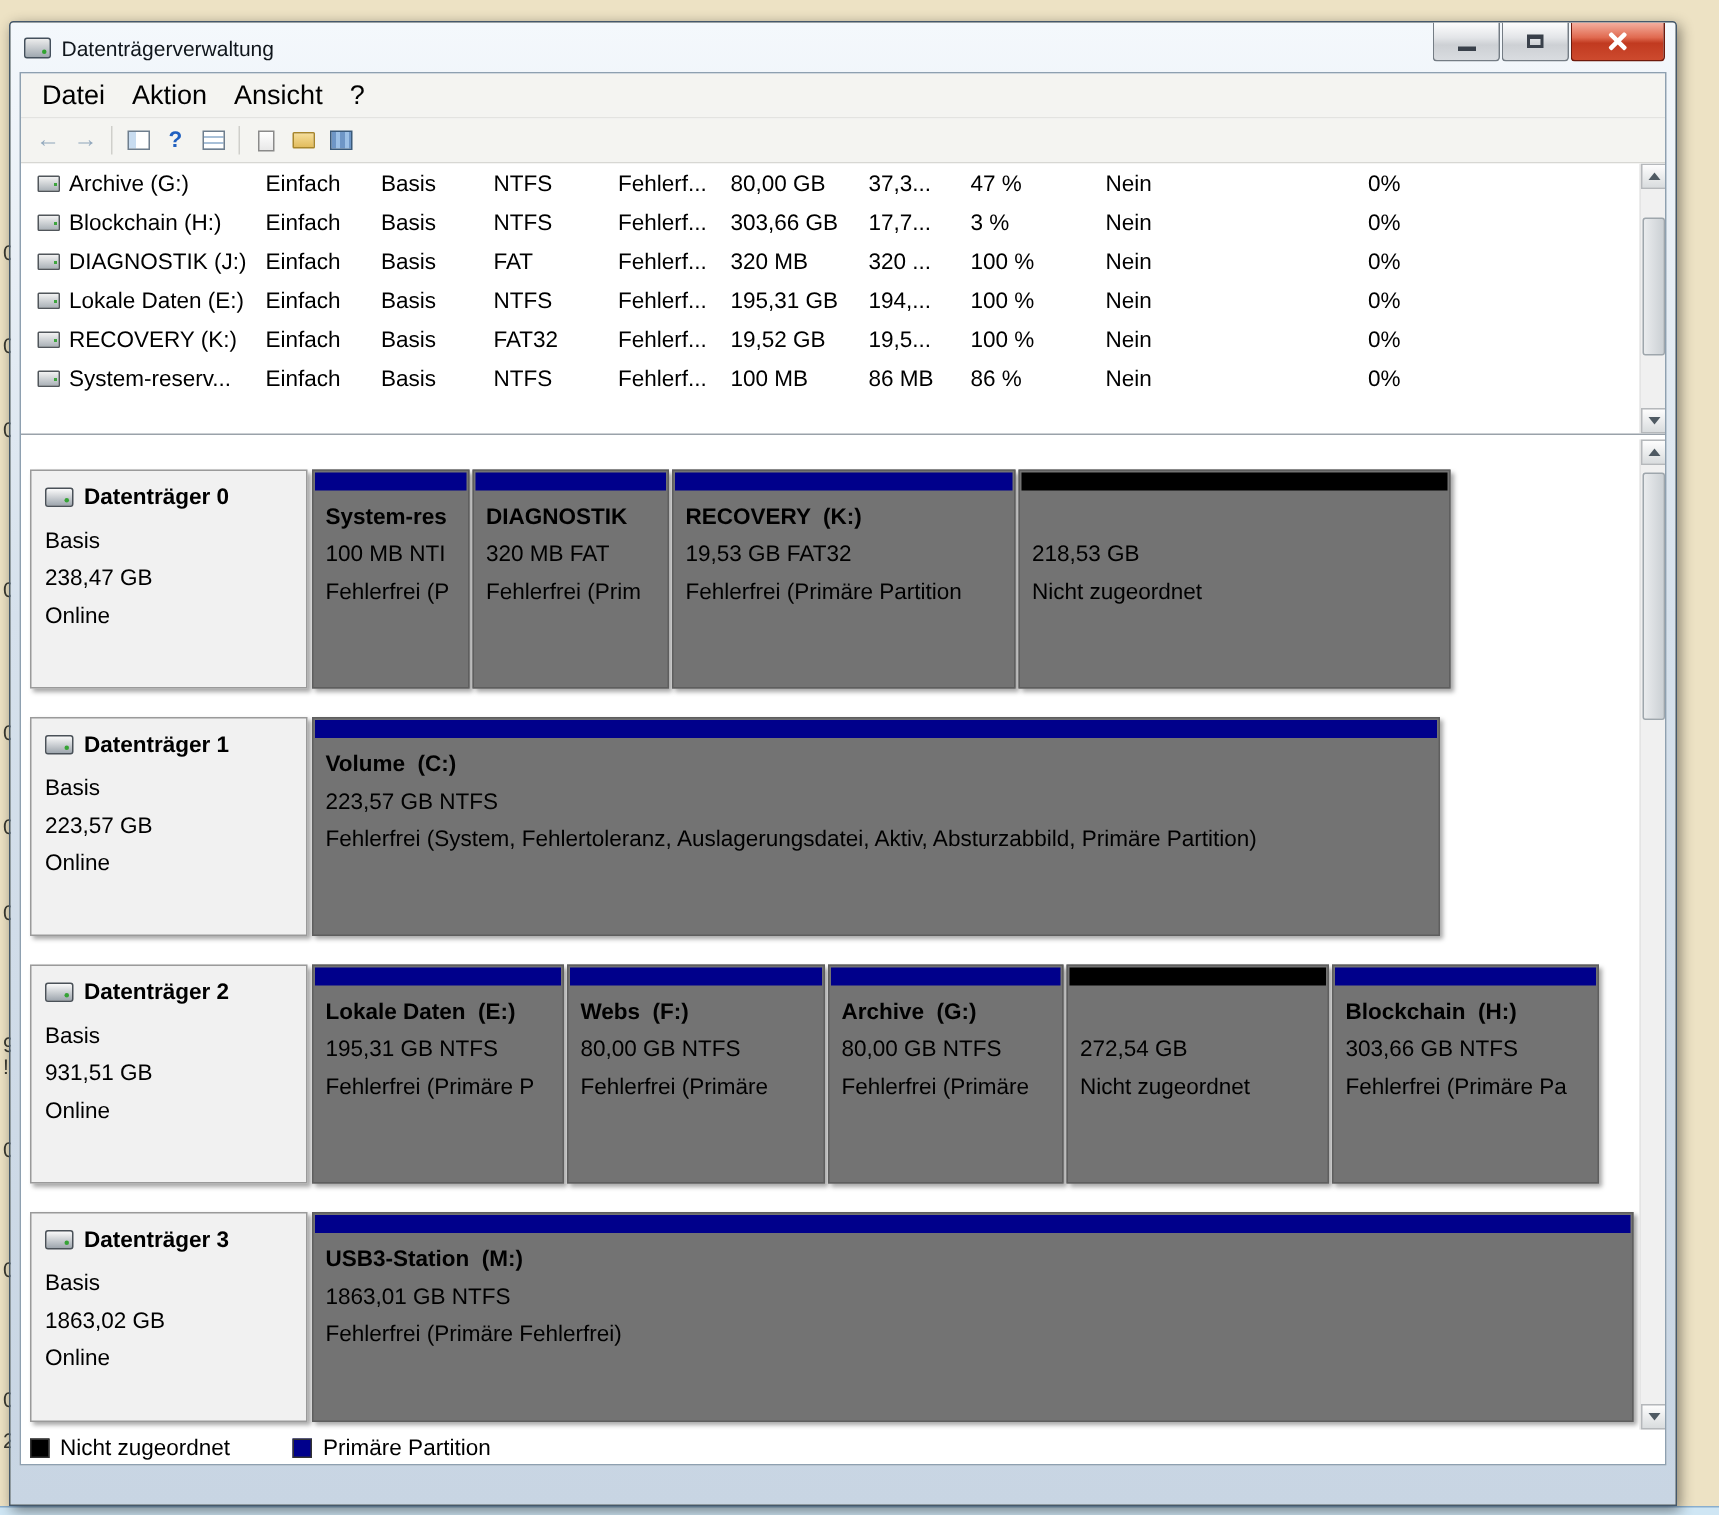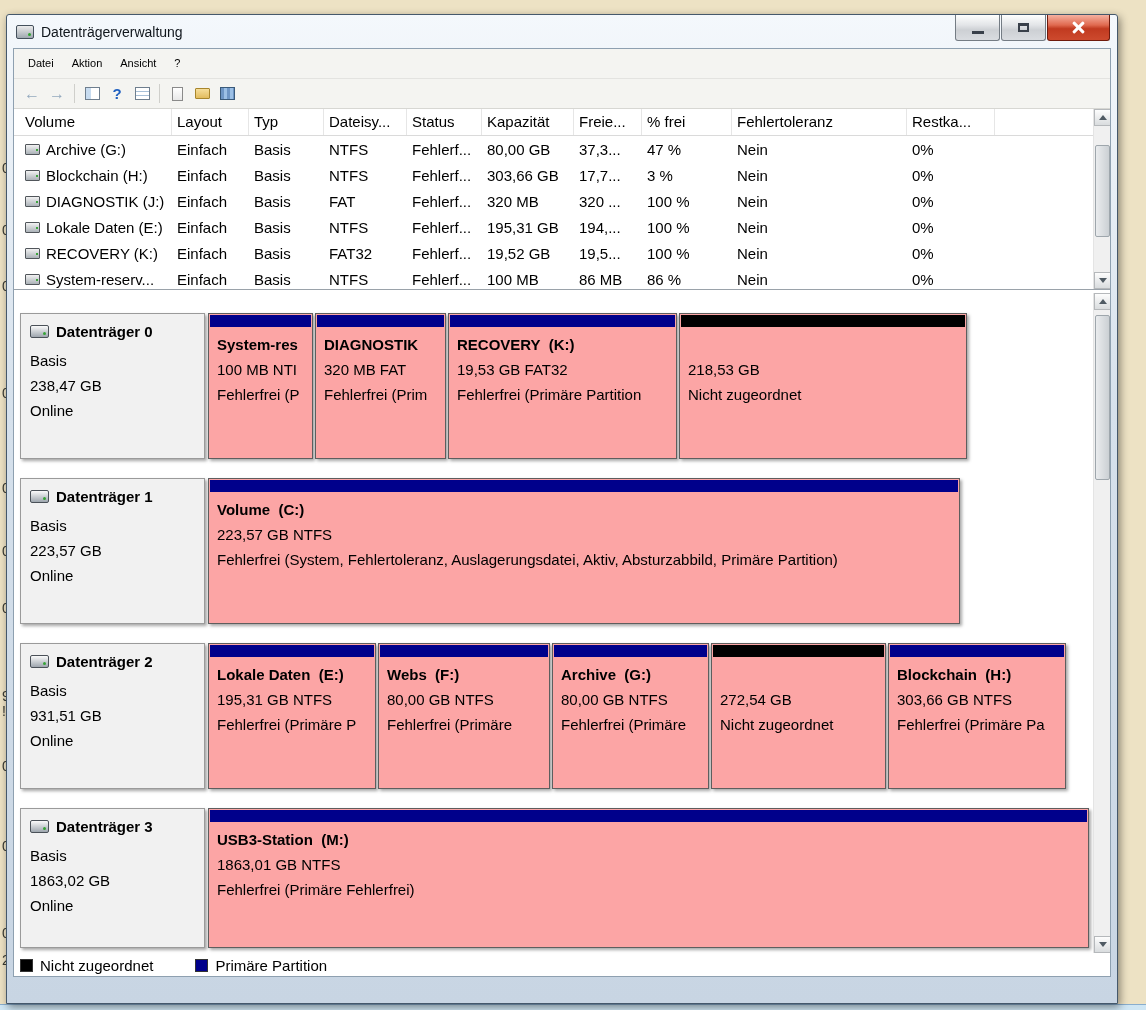--- a/index.html
+++ b/index.html
@@ -26,21 +26,21 @@
   .glyph-max{width:11px;height:9px;border:2px solid #39404A;border-top-width:3px}
   .glyph-x{position:relative;width:13px;height:13px}
   .glyph-x::before,.glyph-x::after{content:"";position:absolute;left:5px;top:-1px;width:3px;height:15px;background:#FFF;border-radius:1px}
   .glyph-x::before{transform:rotate(45deg)}
   .glyph-x::after{transform:rotate(-45deg)}
 
   .win-inner{position:absolute;left:6px;right:6px;top:33px;bottom:26px;background:#FFF;border:1px solid #8EA0B0;overflow:hidden}
 
   
   .menubar{position:absolute;left:0;right:0;top:0;height:30px;background:#F4F4F1;border-bottom:1px solid #E3E3E0;display:flex;align-items:center;padding-left:5px}
-  .menu-item{font-size:11px;padding:0 9px;line-height:29px}
+  .menu-item{font-size:18px;padding:0 9px;line-height:29px}
   .toolbar{position:absolute;left:0;right:0;top:30px;height:30px;background:#F4F4F1;border-bottom:1px solid #D7D7D3;display:flex;align-items:center;padding-left:7px;gap:3px}
   .tbtn{width:22px;height:22px;display:flex;align-items:center;justify-content:center}
   .tsep{width:1px;height:19px;background:#CFCFCB;margin:0 3px}
   .nav-back::before{content:"←";font-size:16px;font-weight:bold;color:#93A9BE}
   .nav-fwd::before{content:"→";font-size:16px;font-weight:bold;color:#93A9BE}
   .ic-tree{width:15px;height:13px;border:1px solid #6E7E8E;background:linear-gradient(90deg,#C8DCF0 0 5px,#FFF 5px)}
   .ic-help::before{content:"?";font-size:15px;font-weight:bold;color:#2060C0}
   .ic-lines{width:15px;height:13px;border:1px solid #6E7E8E;background:repeating-linear-gradient(180deg,#FFF 0 3px,#A8C0D8 3px 4px)}
   .ic-page{width:11px;height:14px;border:1px solid #8A8A8A;background:linear-gradient(180deg,#FFF,#E8E8E8)}
   .ic-folder{width:15px;height:11px;border:1px solid #A8862C;background:linear-gradient(#F6DE9A,#E2BC5E);border-radius:1px}
@@ -71,21 +71,21 @@
   
   .graphview{position:absolute;left:0;right:0;top:242px;bottom:0;background:#FFF;overflow:hidden}
   .gcontent{position:absolute;left:6px;top:22px;right:24px}
   .band{display:flex;height:146px;margin-bottom:19px}
   .dinfo{width:185px;flex:none;background:#F1F1F1;border:1px solid #9A9A9A;box-shadow:2px 2px 3px rgba(0,0,0,.35);padding:9px 4px 0 9px;margin-right:3px}
   .dname{display:flex;align-items:center;font-size:15px;font-weight:bold;margin-bottom:8px}
   .hdd{width:19px;height:13px;margin-right:7px;background:linear-gradient(#FAFAFA,#9EA6AE);border:1px solid #4A5158;border-radius:2px;position:relative;flex:none}
   .hdd::after{content:"";position:absolute;right:2px;bottom:2px;width:3px;height:3px;background:#36A336;border-radius:50%}
   .dline{font-size:15px;line-height:25px}
   .parts{display:flex}
-  .part{flex:none;border:1px solid #5E5E5E;background:#fca5a5;box-shadow:2px 2px 3px rgba(0,0,0,.35);margin-right:2px;overflow:hidden}
+  .part{flex:none;border:1px solid #5E5E5E;background:#737373;box-shadow:2px 2px 3px rgba(0,0,0,.35);margin-right:2px;overflow:hidden}
   .phead{height:12px;margin:1px}
   .pbody{padding:4px 0 0 8px;overflow:hidden}
   .pt{font-size:15px;font-weight:bold;white-space:pre;line-height:25px;min-height:25px}
   .pl{font-size:15px;white-space:pre;line-height:25px}
   .legend{position:absolute;left:6px;bottom:2px;display:flex;align-items:center;font-size:15px}
   .litem{display:flex;align-items:center;margin-right:42px}
   .sw{display:inline-block;width:13px;height:13px;margin-right:7px;border:1px solid #333;flex:none}
 </style>
 </head>
 <body>
@@ -150,32 +150,20 @@
           </span>
         <span class="tbtn">
             <i class="ic-folder"></i>
           </span>
         <span class="tbtn">
             <i class="ic-disks"></i>
           </span>
       </div>
 
       <div class="listview">
-        <div class="lv-head">
-          <span class="hc c0">Volume</span>
-          <span class="hc c1">Layout</span>
-          <span class="hc c2">Typ</span>
-          <span class="hc c3">Dateisy...</span>
-          <span class="hc c4">Status</span>
-          <span class="hc c5">Kapazität</span>
-          <span class="hc c6">Freie...</span>
-          <span class="hc c7">% frei</span>
-          <span class="hc c8">Fehlertoleranz</span>
-          <span class="hc c9">Restka...</span>
-        </div>
 
         <div class="lv-row">
           <span class="rc c0 cell-vol">
               <i class="drv"></i>
               <span>Archive (G:)</span>
             </span>
           <span class="rc c1">Einfach</span>
           <span class="rc c2">Basis</span>
           <span class="rc c3">NTFS</span>
           <span class="rc c4">Fehlerf...</span>

